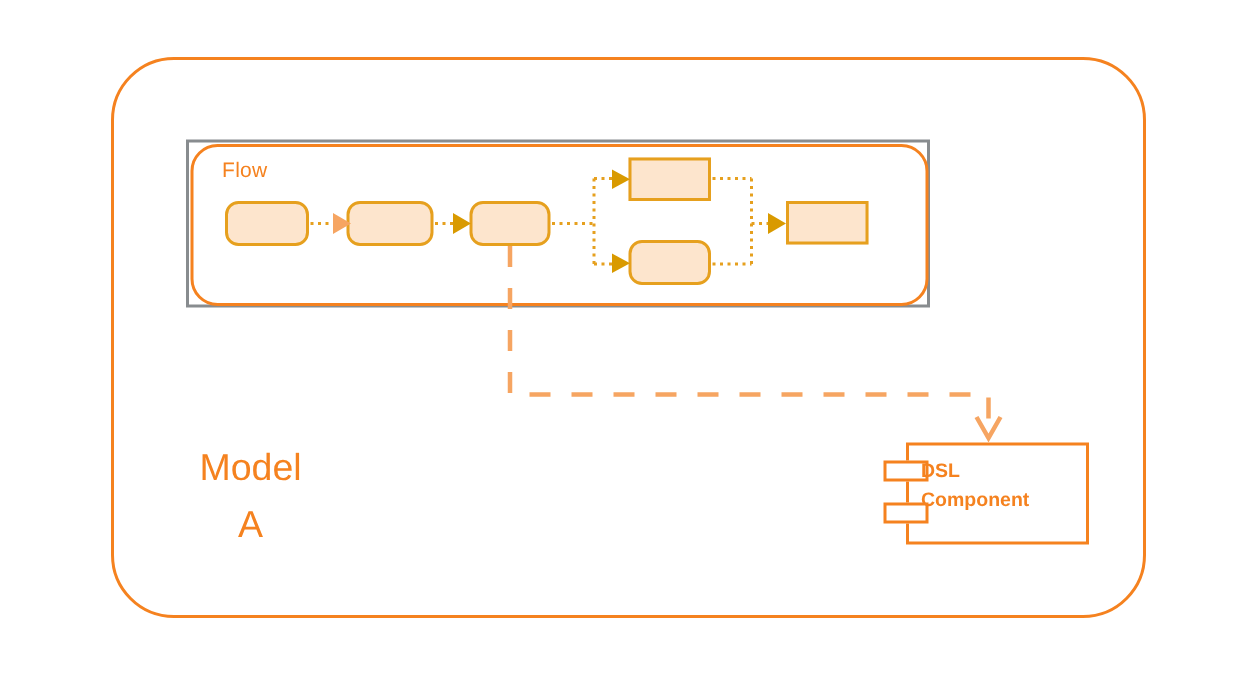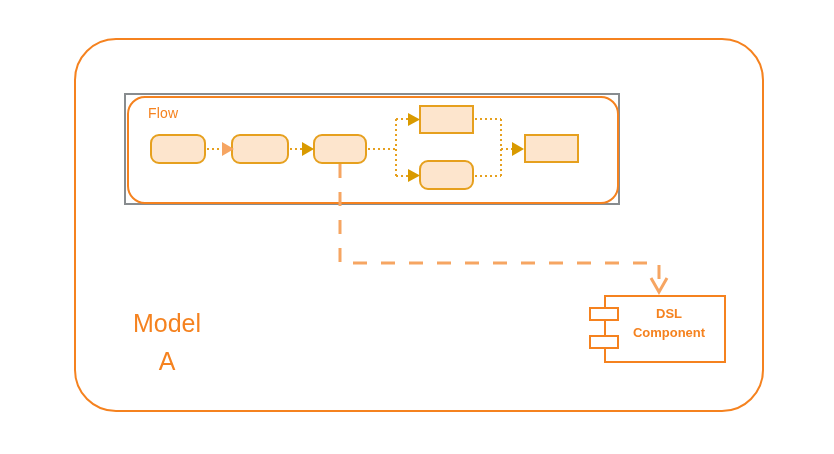--- a/index.html
+++ b/index.html
@@ -34,21 +34,21 @@
     width: 690px;
     height: 374px;
     border: 2px solid #f5821f;
     border-radius: 42px;
     box-sizing: border-box;
     background: transparent;
   }
   .model-label {
     position: absolute;
     left: 108px;
-    top: 304px;
+    top: 293px;
     width: 118px;
     text-align: center;
     color: #f5821f;
     font-size: 25px;
     line-height: 38px;
     font-family: "Liberation Sans", sans-serif;
     white-space: pre-line;
   }
   
   .flow-selection {
@@ -99,21 +99,21 @@
     height: 68px;
     border: 2px solid #f5821f;
     box-sizing: border-box;
     background: #ffffff;
   }
   .dsl-label {
     position: absolute;
     left: 614px;
     top: 300px;
     width: 110px;
-    text-align: center;
+    text-align: left;
     color: #f5821f;
     font-size: 13px;
     font-weight: bold;
     line-height: 19px;
     white-space: pre-line;
     padding-top: 4px;
   }
   .dsl-tab {
     position: absolute;
     width: 30px;

